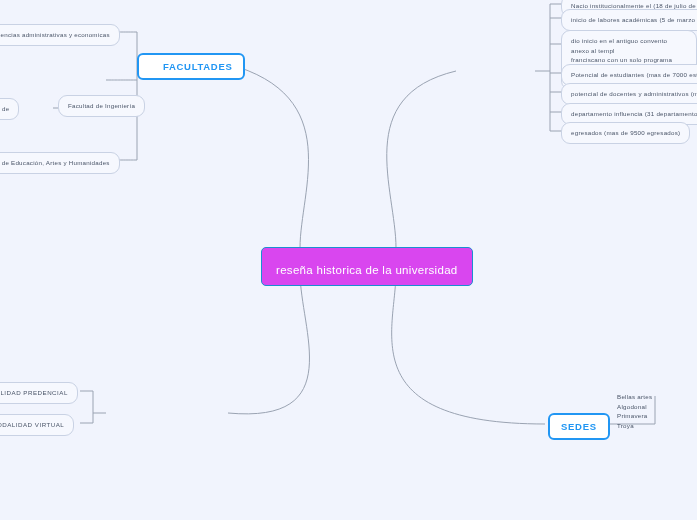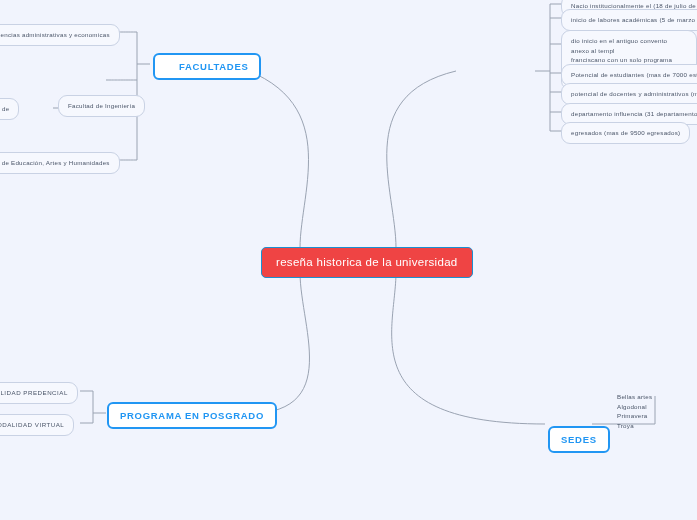--- a/index.html
+++ b/index.html
@@ -25,27 +25,27 @@
 
   
   .node {
     position: absolute;
     box-sizing: border-box;
     white-space: nowrap;
   }
 
   
   .root {
-    background: #ef4444;
+    background: #d946ef;
     color: #ffffff;
     border: 1px solid #1b8fd0;
     border-radius: 5px;
     font-size: 11.5px;
     letter-spacing: .3px;
-    padding: 8px 14px 9px 14px;
+    padding: 16px 14px 9px 14px;
     text-align: center;
   }
 
   
   .lvl1 {
     background: #ffffff;
     border: 2px solid #2196f3;
     border-radius: 6px;
     color: #2196f3;
     font-weight: bold;
@@ -114,21 +114,21 @@
       <path d="M 93 423 L 80 423"></path>
 
       <path d="M 592 424 L 605 424 L 655 424 L 655 396"></path>
     </g>
   </svg>
 
   <div class="node root" style="left:261px; top:247px;">
     <span>reseña historica de la universidad</span>
   </div>
 
-  <div class="node lvl1" style="left:153px; top:53px;padding-left:24px;">
+  <div class="node lvl1" style="left:137px; top:53px;padding-left:24px;">
     <span>FACULTADES</span>
   </div>
 
   <div class="node lvl2" style="left:-40px; top:24px;">
     <span>culta de ciencias administrativas y economicas</span>
   </div>
 
   <div class="node lvl2 multiline plain" style="left:-12px; top:68px; width:44px;">
     
   </div>
@@ -169,33 +169,30 @@
   </div>
 
   <div class="node lvl2" style="left:561px; top:103px;">
     <span>departamento influencia (31 departamentos)</span>
   </div>
 
   <div class="node lvl2" style="left:561px; top:122px;">
     <span>egresados (mas de 9500 egresados)</span>
   </div>
 
-  <div class="node lvl1" style="left:107px; top:402px;">
-    <span>PROGRAMA EN POSGRADO</span>
-  </div>
 
   <div class="node lvl2 caps" style="left:-42px; top:382px;">
     <span>DE MODALIDAD PREDENCIAL</span>
   </div>
 
   <div class="node lvl2 caps" style="left:-42px; top:414px;">
     <span>AS DE MODALIDAD VIRTUAL</span>
   </div>
 
-  <div class="node lvl1" style="left:548px; top:426px;">
+  <div class="node lvl1" style="left:548px; top:413px;">
     <span>SEDES</span>
   </div>
 
   <div class="node lvl2 multiline plain" style="left:617px; top:390px; width:60px;">
     <span style="white-space:pre-line;">Bellas artes
 Algodonal
 Primavera
 Troya</span>
   </div>
 

